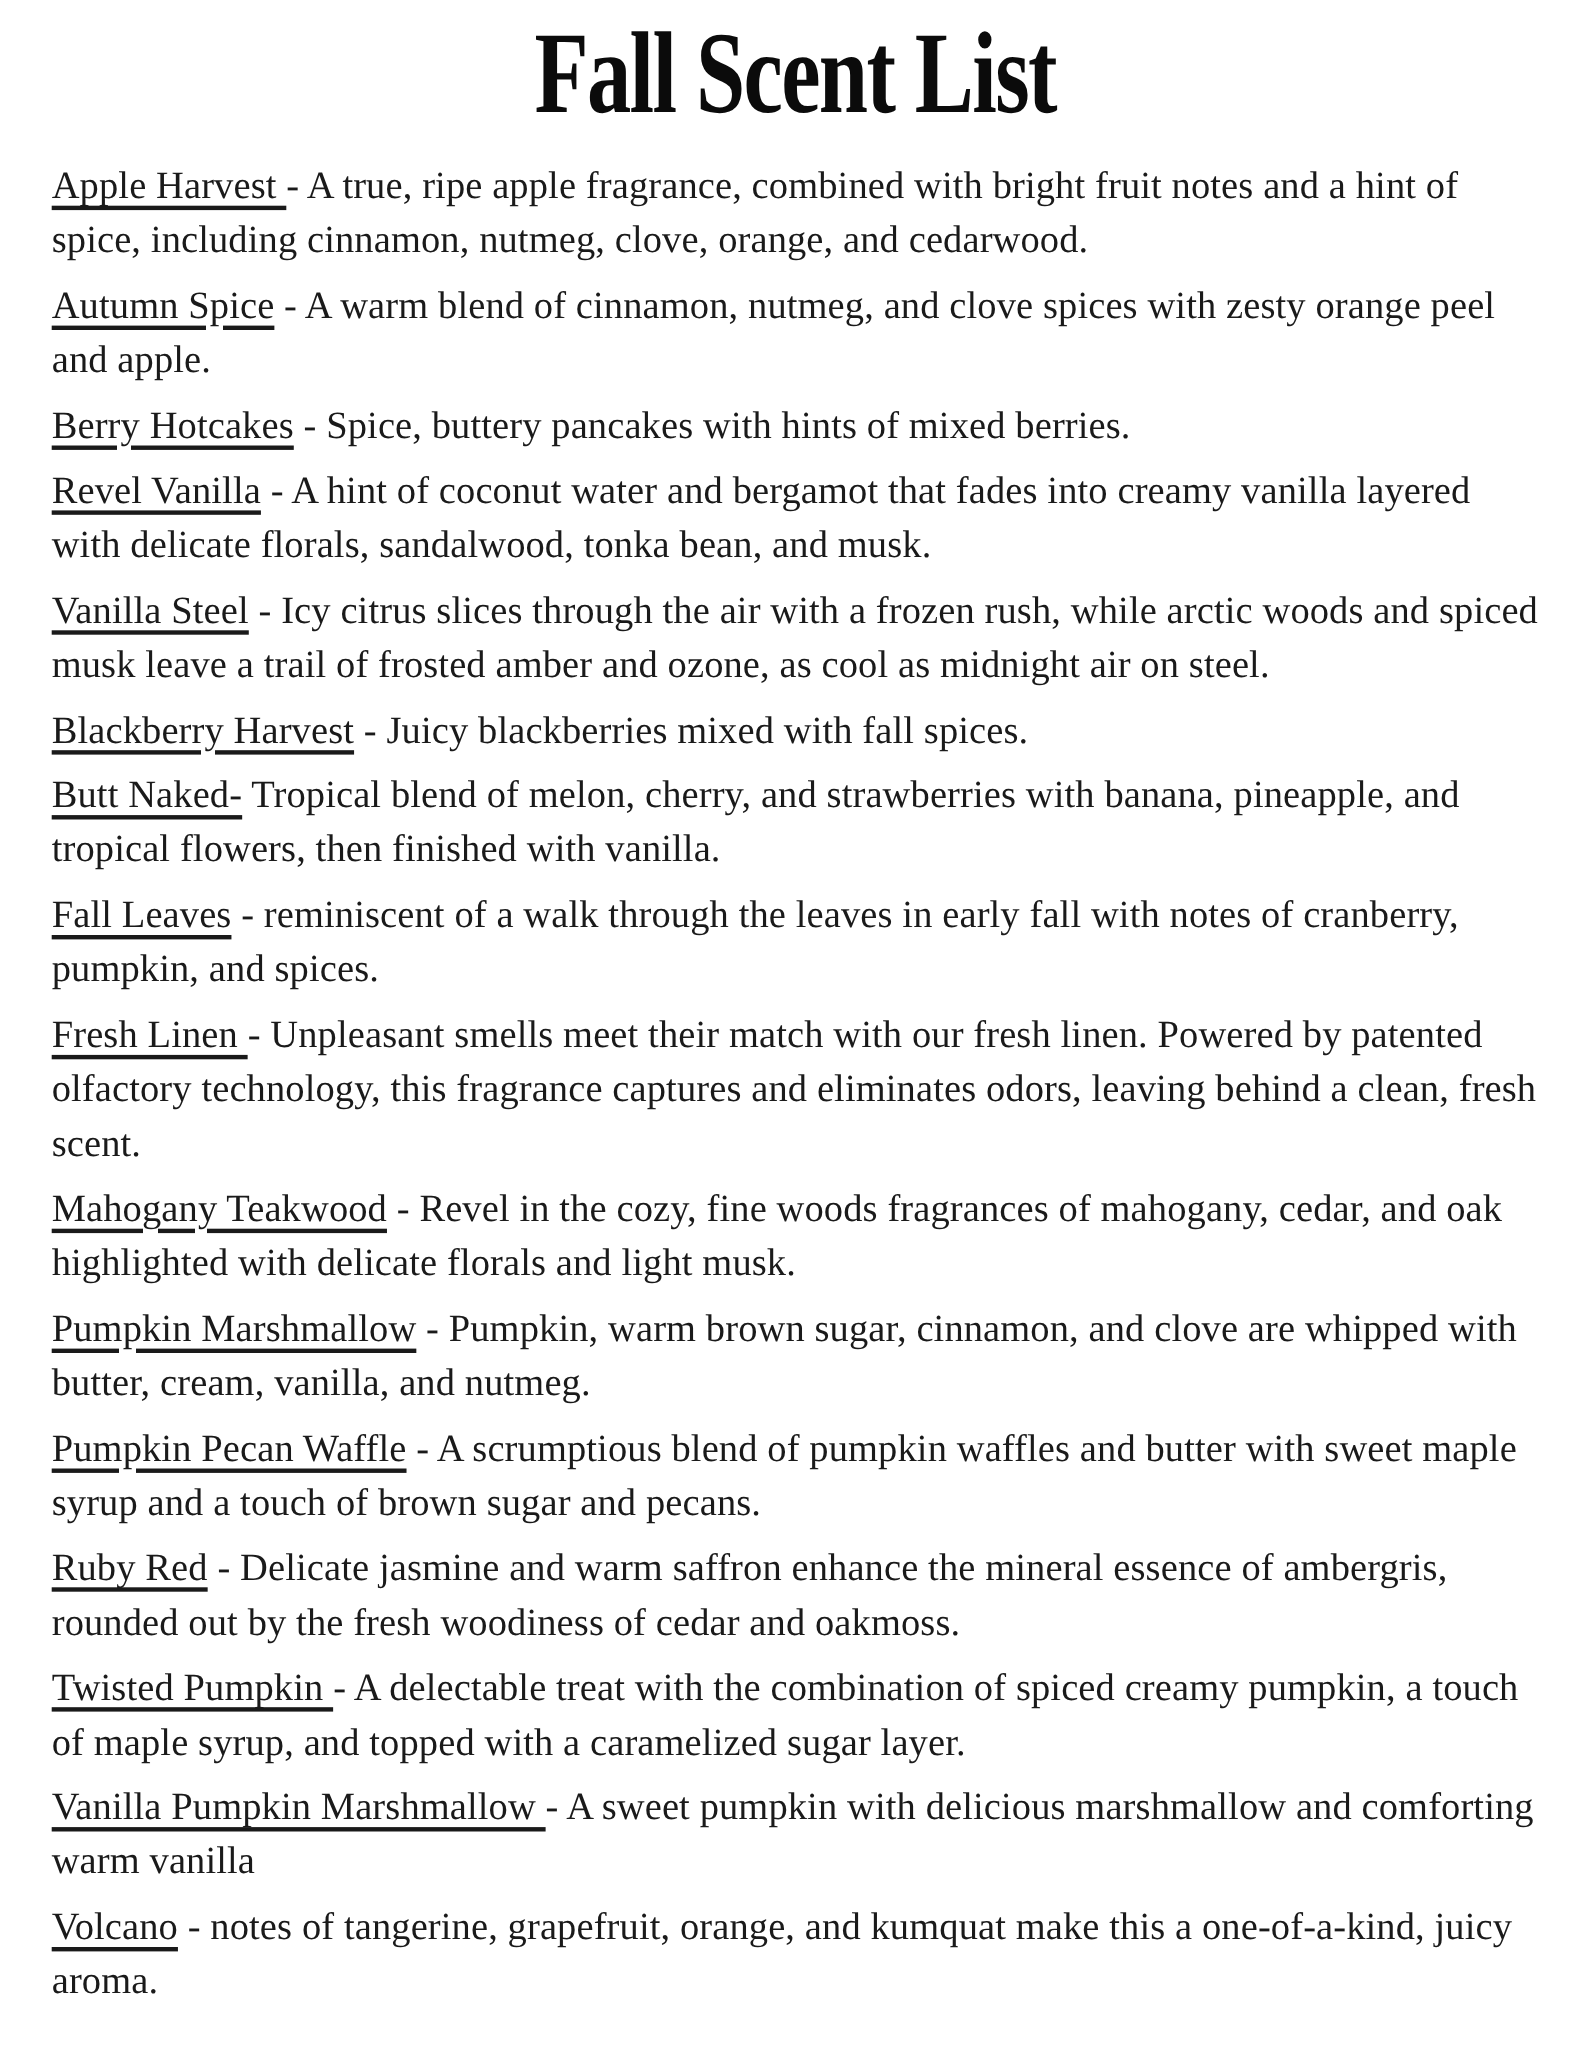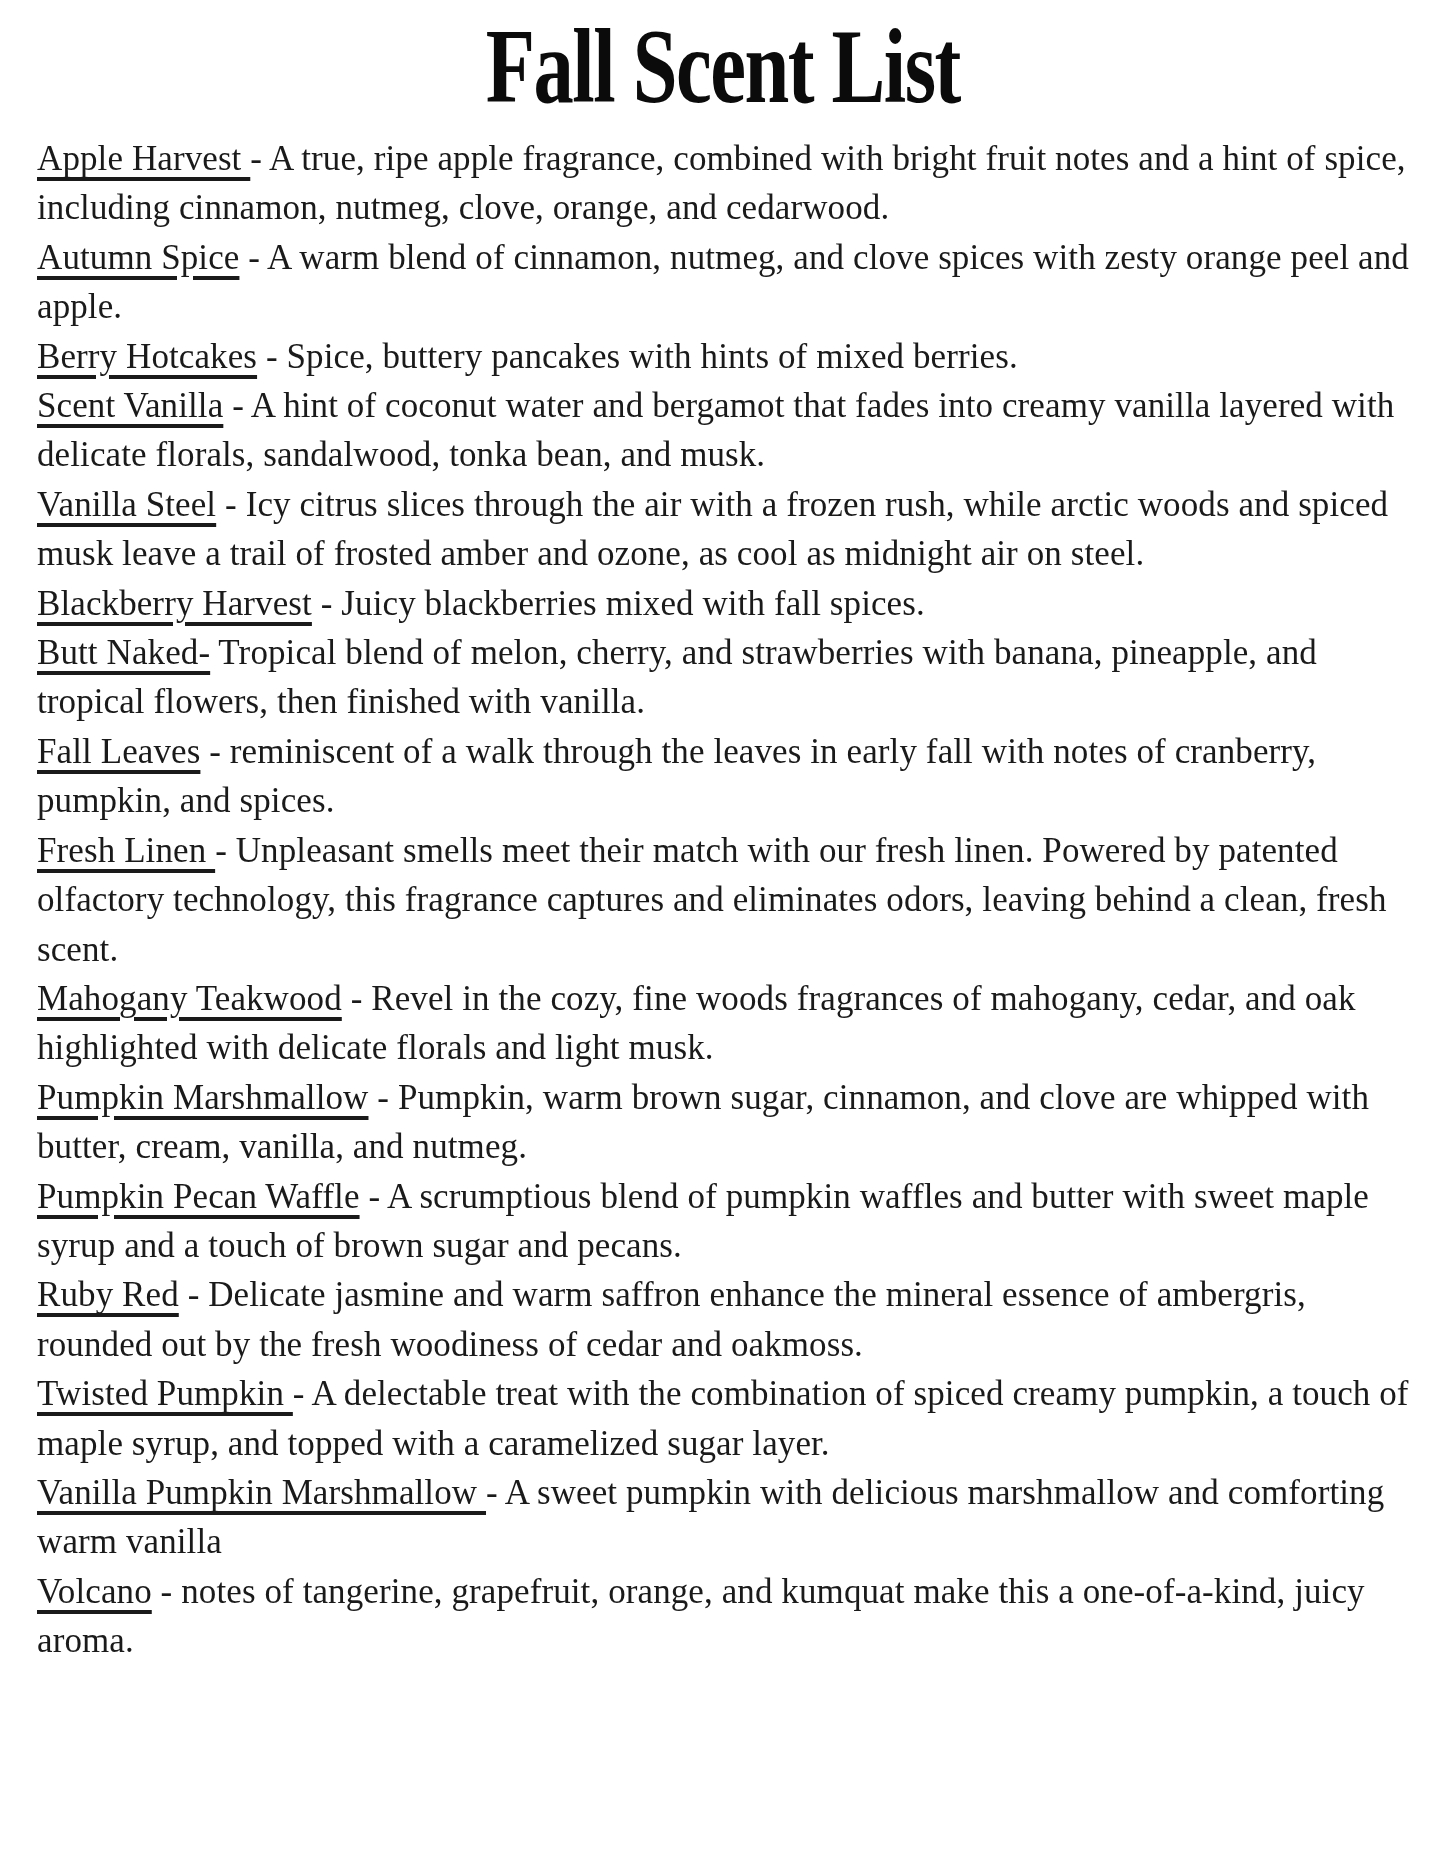--- a/index.html
+++ b/index.html
@@ -37,42 +37,42 @@
     white-space: nowrap;
   }
   .scent-list {
     padding: 6px 30px 0 37px;
     font-size: 35px;
     line-height: 49.4px;
     color: #1a1a1a;
     letter-spacing: 0.1px;
   }
   .entry {
-    margin: 0;
+    margin: 10px;
     padding: 0;
   }
   .scent-name {
     text-decoration: underline;
     text-decoration-thickness: 3.5px;
     text-underline-offset: 7px;
     text-decoration-color: #1a1a1a;
   }
 </style>
 </head>
 <body>
 
 <div class="page">
   <div class="title-wrap">
     <h1 class="page-title">Fall Scent List</h1>
   </div>
   <div class="scent-list">
     <p class="entry"><span class="scent-name">Apple Harvest </span><span class="scent-desc">- A true, ripe apple fragrance, combined with bright fruit notes and a hint of spice, including cinnamon, nutmeg, clove, orange, and cedarwood.</span></p>
     <p class="entry"><span class="scent-name">Autumn Spice</span><span class="scent-desc"> - A warm blend of cinnamon, nutmeg, and clove spices with zesty orange peel and apple.</span></p>
     <p class="entry"><span class="scent-name">Berry Hotcakes</span><span class="scent-desc"> - Spice, buttery pancakes with hints of mixed berries.</span></p>
-    <p class="entry"><span class="scent-name">Scent Vanilla</span><span class="scent-desc"> - A hint of coconut water and bergamot that fades into creamy vanilla layered with delicate florals, sandalwood, tonka bean, and musk.</span></p>
+    <p class="entry"><span class="scent-name">Revel Vanilla</span><span class="scent-desc"> - A hint of coconut water and bergamot that fades into creamy vanilla layered with delicate florals, sandalwood, tonka bean, and musk.</span></p>
     <p class="entry"><span class="scent-name">Vanilla Steel</span><span class="scent-desc"> - Icy citrus slices through the air with a frozen rush, while arctic woods and spiced musk leave a trail of frosted amber and ozone, as cool as midnight air on steel.</span></p>
     <p class="entry"><span class="scent-name">Blackberry Harvest</span><span class="scent-desc"> - Juicy blackberries mixed with fall spices.</span></p>
     <p class="entry"><span class="scent-name">Butt Naked-</span><span class="scent-desc"> Tropical blend of melon, cherry, and strawberries with banana, pineapple, and tropical flowers, then finished with vanilla.</span></p>
     <p class="entry"><span class="scent-name">Fall Leaves</span><span class="scent-desc"> - reminiscent of a walk through the leaves in early fall with notes of cranberry, pumpkin, and spices.</span></p>
     <p class="entry"><span class="scent-name">Fresh Linen </span><span class="scent-desc">- Unpleasant smells meet their match with our fresh linen. Powered by patented olfactory technology, this fragrance captures and eliminates odors, leaving behind a clean, fresh scent.</span></p>
     <p class="entry"><span class="scent-name">Mahogany Teakwood</span><span class="scent-desc"> - Revel in the cozy, fine woods fragrances of mahogany, cedar, and oak highlighted with delicate florals and light musk.</span></p>
     <p class="entry"><span class="scent-name">Pumpkin Marshmallow</span><span class="scent-desc"> - Pumpkin, warm brown sugar, cinnamon, and clove are whipped with butter, cream, vanilla, and nutmeg.</span></p>
     <p class="entry"><span class="scent-name">Pumpkin Pecan Waffle</span><span class="scent-desc"> - A scrumptious blend of pumpkin waffles and butter with sweet maple syrup and a touch of brown sugar and pecans.</span></p>
     <p class="entry"><span class="scent-name">Ruby Red</span><span class="scent-desc"> - Delicate jasmine and warm saffron enhance the mineral essence of ambergris, rounded out by the fresh woodiness of cedar and oakmoss.</span></p>
     <p class="entry"><span class="scent-name">Twisted Pumpkin </span><span class="scent-desc">- A delectable treat with the combination of spiced creamy pumpkin, a touch of maple syrup, and topped with a caramelized sugar layer.</span></p>

